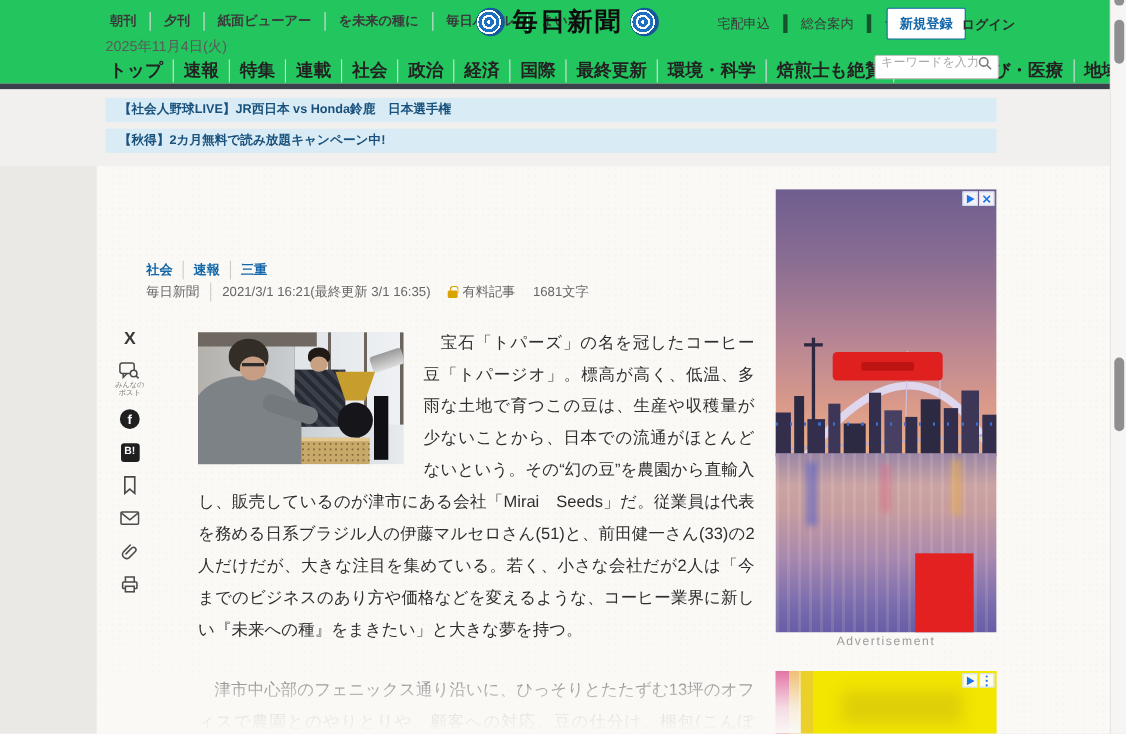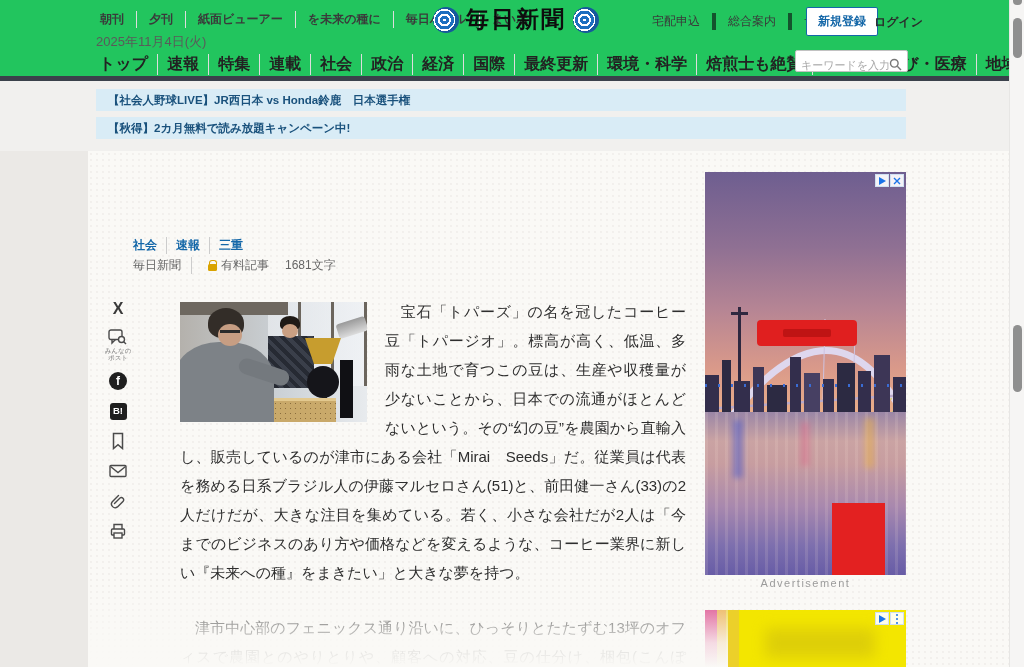--- a/index.html
+++ b/index.html
@@ -21,21 +21,21 @@
   .util-links .ulink { padding:0 12px; cursor:pointer; }
   .util-links .ulink:not(:first-child){ border-left:4px solid #14532d; }
   .signup-btn { position:absolute; left:806px; top:7px; border:1px solid #1467a8; color:#1467a8; background:#fff;
     font-size:12px; font-weight:bold; padding:5px 11px; border-radius:2px; cursor:pointer; }
   .login-link { position:absolute; left:874px; top:14px; font-size:12px; font-weight:bold; color:#2b2b2b; cursor:pointer; }
   .date-line { position:absolute; left:96px; top:33px; font-size:13px; color:#5a5a5a; }
   .nav { position:absolute; left:90px; top:54px; display:flex; font-size:16px; font-weight:bold; color:#222; }
   .nav .nitem { padding:0 9px; cursor:pointer; white-space:nowrap; }
   .nav .nitem:not(:first-child){ border-left:1px solid #ddd; }
   .searchbox { position:absolute; left:795px; top:50px; width:113px; height:22px; border:1px solid #c2c2c2; border-radius:2px;
-    background:#fff; display:flex; align-items:flex-end; padding:0 5px; }
+    background:#fff; display:flex; align-items:flex-start; padding:0 5px; }
   .searchbox input { border:none; outline:none; flex:1; width:80px; font-size:11px; color:#444; font-family:inherit; background:transparent; }
   .searchbox input::placeholder { color:#a8a8a8; }
   .navy-bar { position:absolute; left:0; top:76px; width:1009px; height:5px; background:#3b414b; z-index:3; }
   
   .band { position:absolute; left:0; top:81px; width:1009px; height:70px; background:#f1f0ee; }
   .banner { position:absolute; left:96px; width:810px; height:22px; background:#d9ecf6; color:#19517c;
     font-size:11.5px; font-weight:bold; line-height:22px; padding-left:12px; cursor:pointer; white-space:nowrap; overflow:hidden; }
   .banner.b1 { top:89px; } .banner.b2 { top:117px; }
   
   .card { position:absolute; left:88px; top:151px; width:921px; height:516px; background:#faf9f6;
@@ -184,20 +184,21 @@
 <div class="banner b2">【秋得】2カ月無料で読み放題キャンペーン中!</div>
 
 <div class="card">
   <div class="a-tags">
     <span class="tag">社会</span>
     <span class="tag">速報</span>
     <span class="tag">三重</span>
   </div>
   <div class="a-byline">
     <span class="src">毎日新聞</span>
+    <span class="ts">2021/3/1 16:21(最終更新 3/1 16:35)</span>
     <span class="lock"></span>
     <span>有料記事</span>
     <span class="len">1681文字</span>
   </div>
 
   <div class="share-col">
     <div class="sbtn">
       <span class="x-glyph">X</span>
     </div>
     <div class="minna-wrap">

